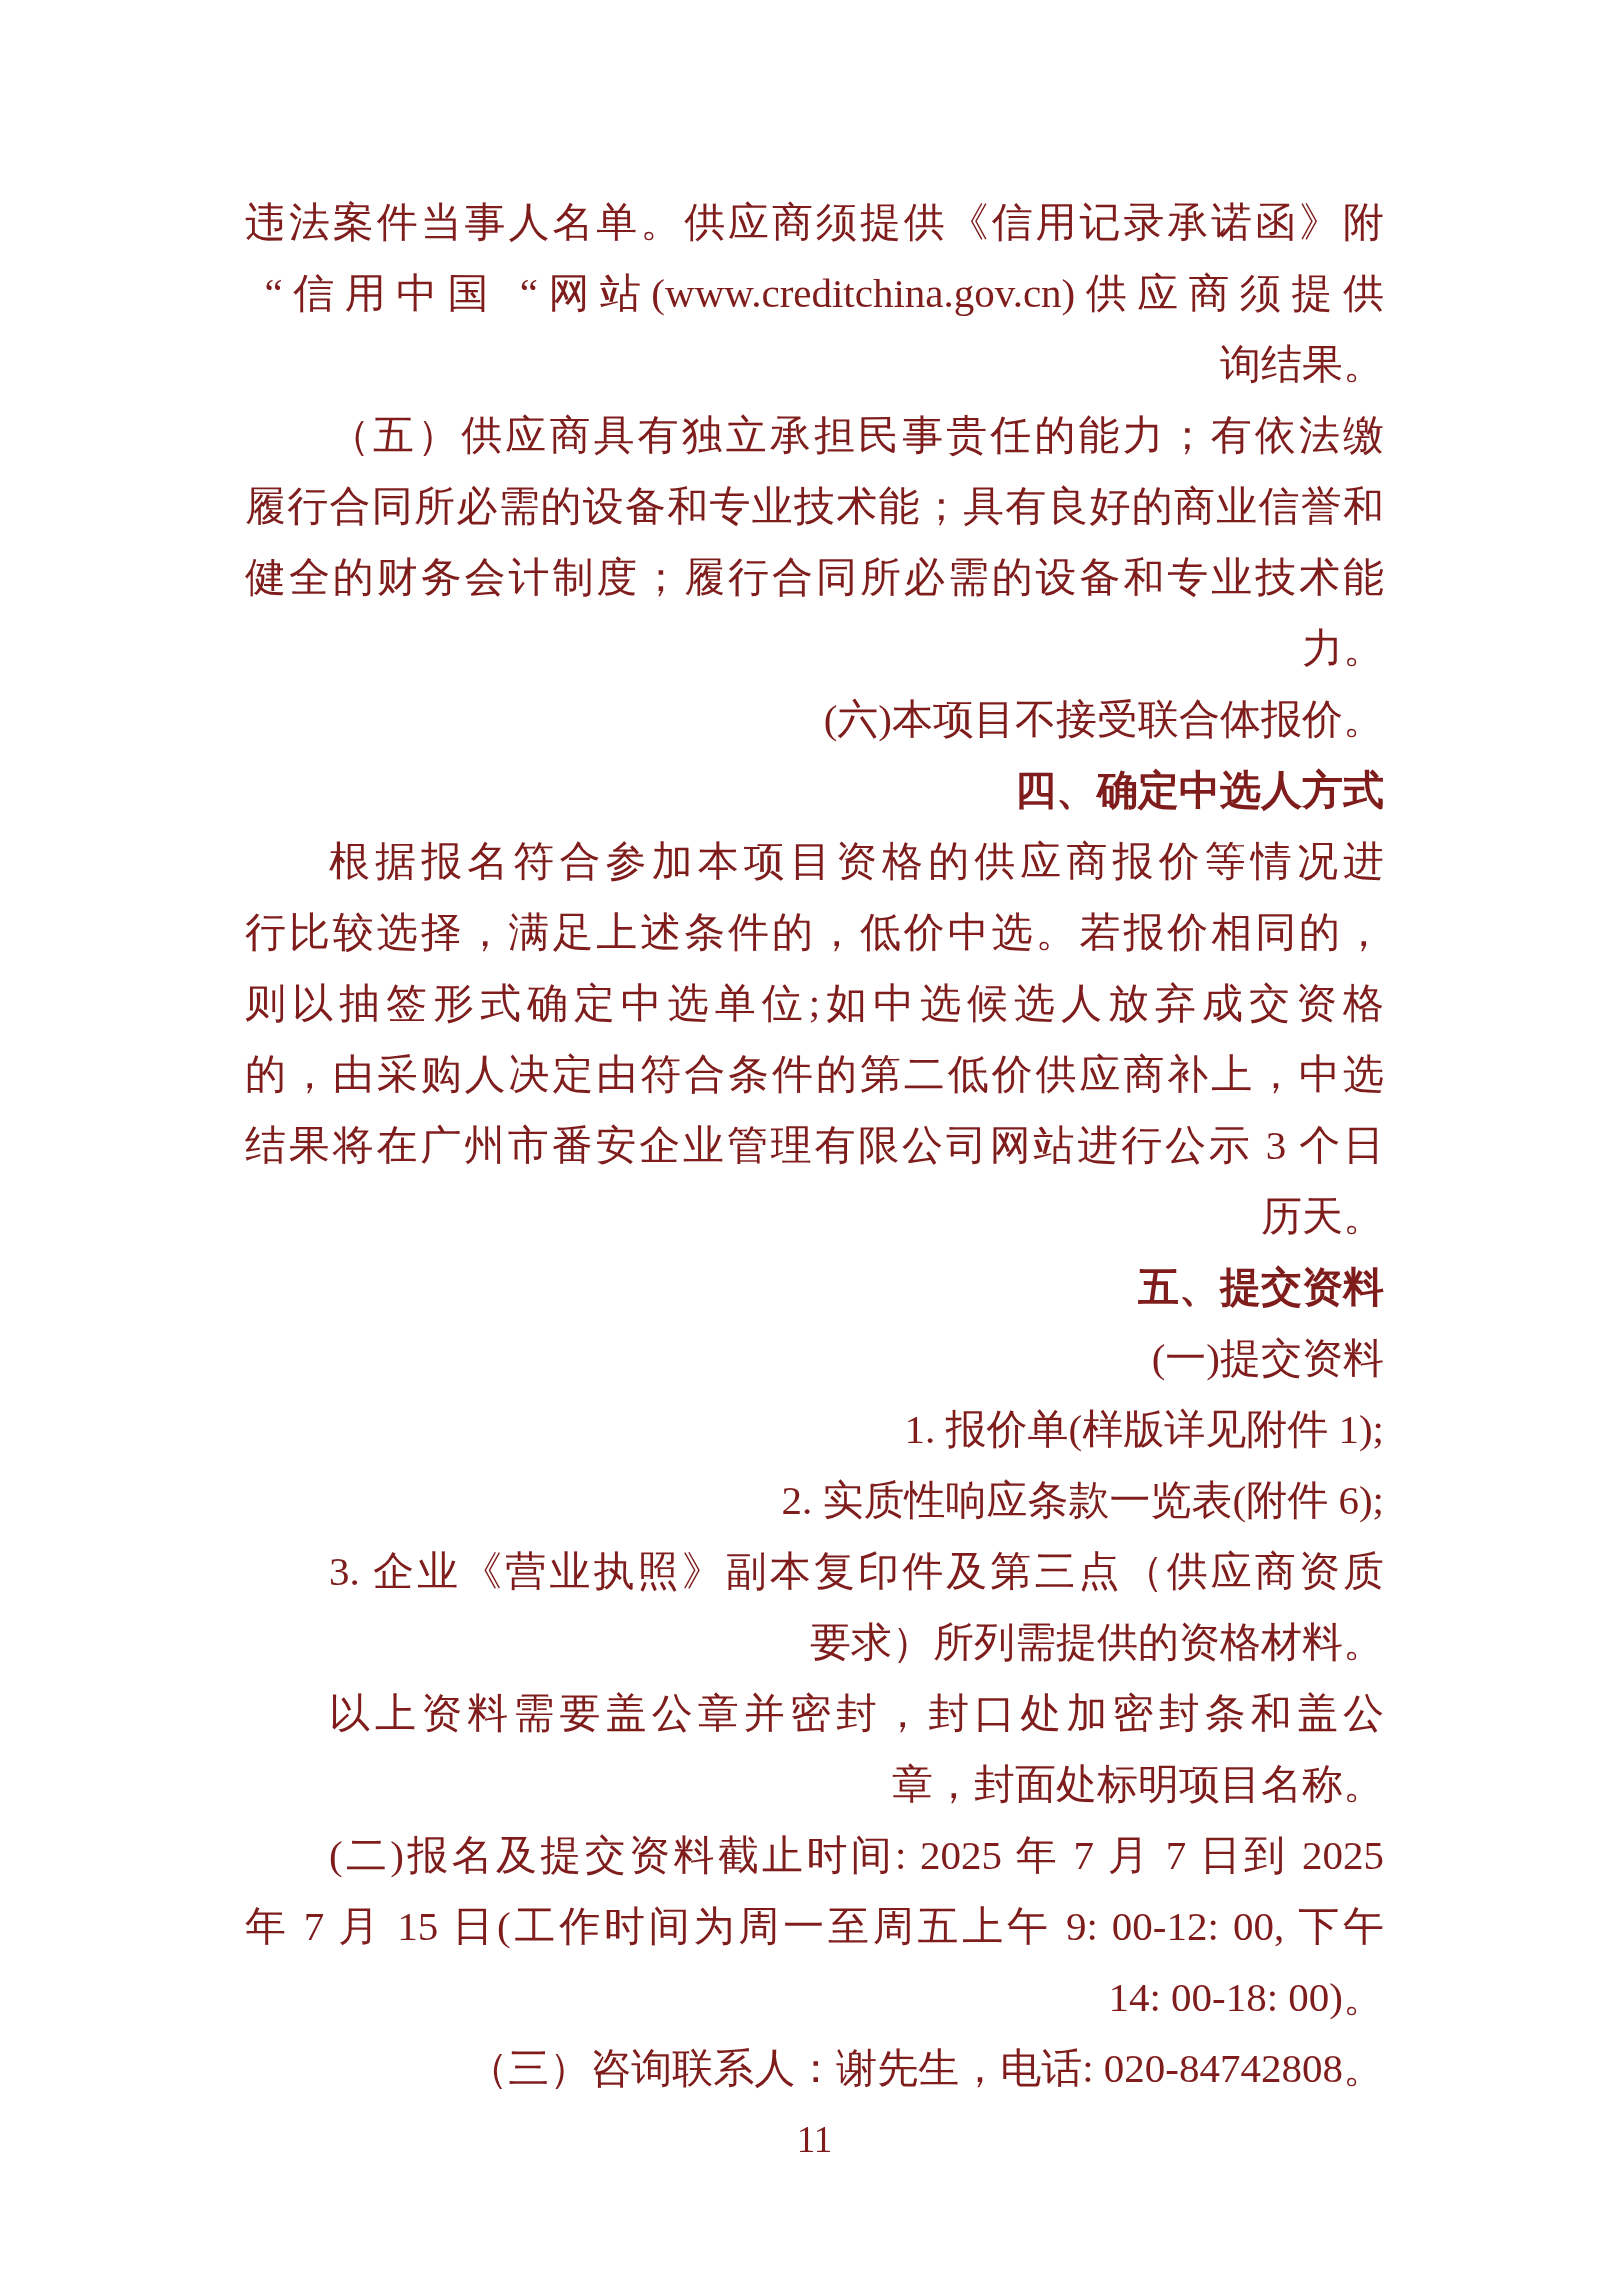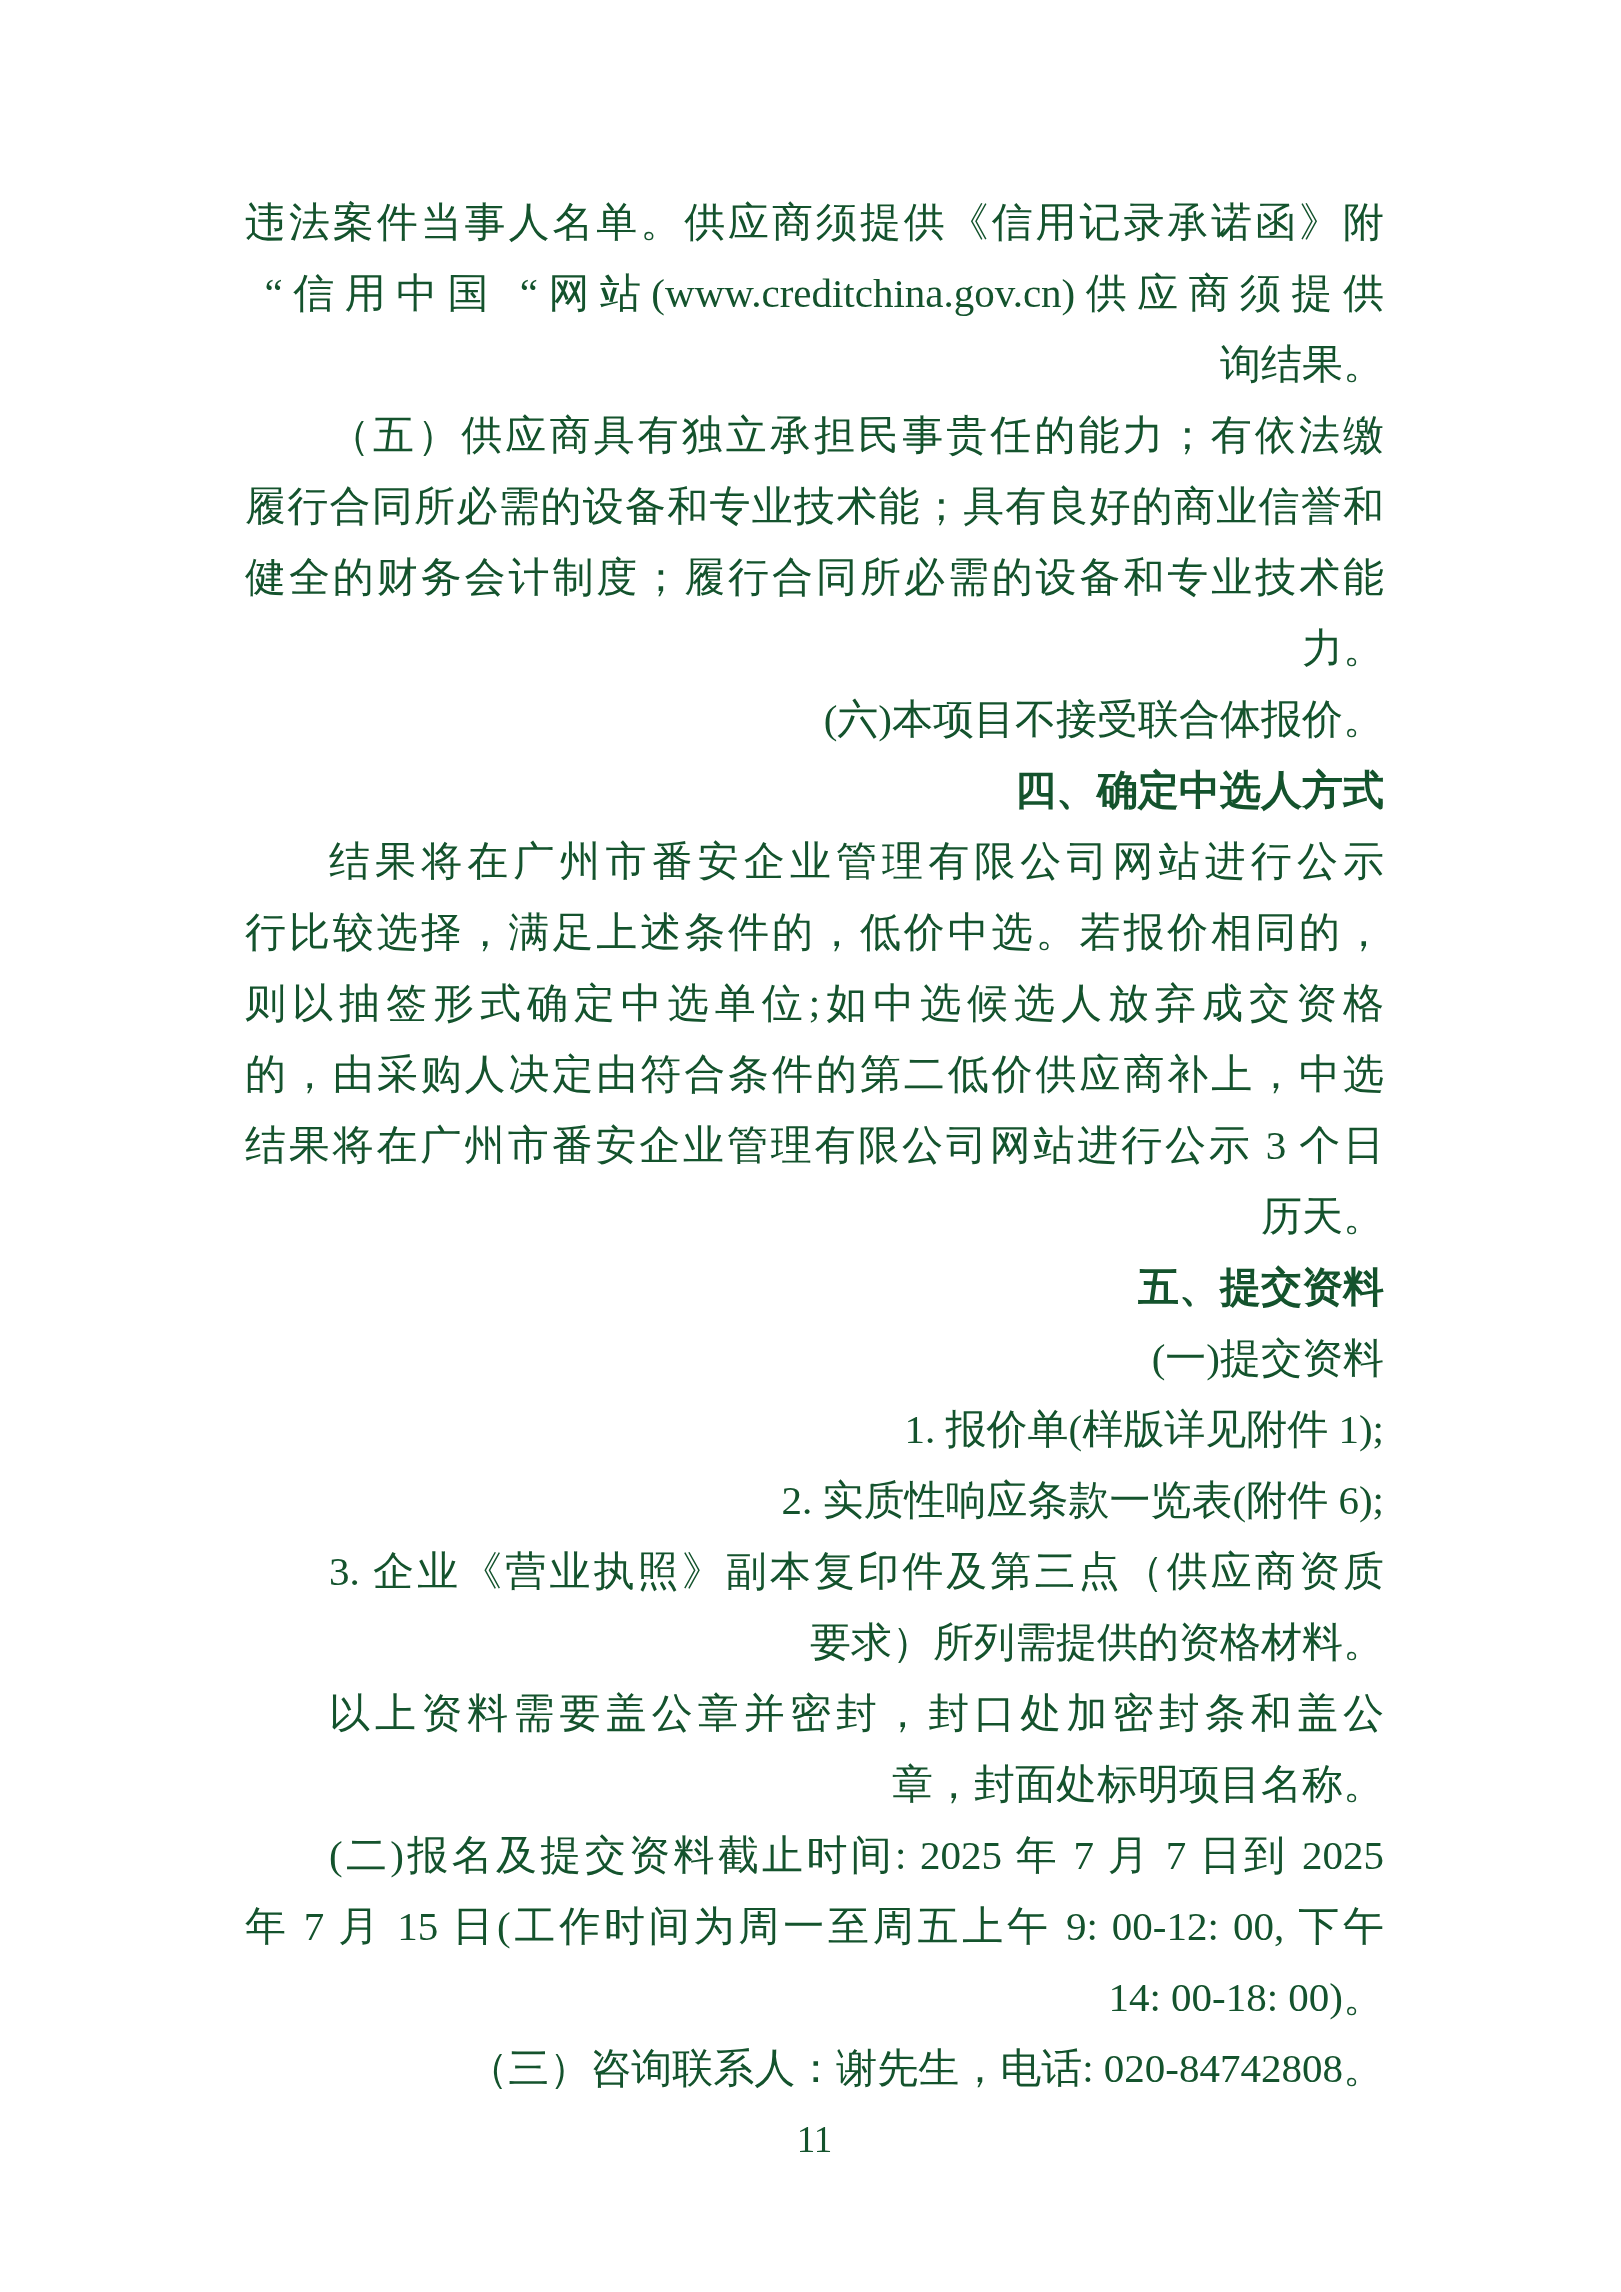--- a/index.html
+++ b/index.html
@@ -1,21 +1,21 @@
 <!DOCTYPE html>
 <html><head>
 <meta charset="utf-8">
 <title>Document Page</title>
 <style>
   html,body{margin:0;padding:0;background:#ffffff;}
   .page{
     position:relative;
     width:1621px;height:2293px;
     background:#ffffff;
-    color:#14532d;
+    color:#7f1d1d;
     font-family:"Liberation Serif","DejaVu Serif",serif;
     overflow:hidden;
   }
   .content{
     position:absolute;
     left:245px;top:187px;
     width:1139px;
   }
   .line{
     margin:0;padding:0;
@@ -52,21 +52,21 @@
   <div class="content">
     <p class="line fill">违法案件当事人名单。供应商须提供《信用记录承诺函》附</p>
     <p class="line fill q">“信用中国 “网站(www.creditchina.gov.cn)供应商须提供</p>
     <p class="line">询结果。</p>
     <p class="line fill ind">（五）供应商具有独立承担民事贵任的能力；有依法缴</p>
     <p class="line fill">履行合同所必需的设备和专业技术能；具有良好的商业信誉和</p>
     <p class="line fill">健全的财务会计制度；履行合同所必需的设备和专业技术能</p>
     <p class="line">力。</p>
     <p class="line ind">(六)本项目不接受联合体报价。</p>
     <p class="line ind heading">四、确定中选人方式</p>
-    <p class="line fill ind">结果将在广州市番安企业管理有限公司网站进行公示</p>
+    <p class="line fill ind">根据报名符合参加本项目资格的供应商报价等情况进</p>
     <p class="line fill">行比较选择，满足上述条件的，低价中选。若报价相同的，</p>
     <p class="line fill">则以抽签形式确定中选单位;如中选候选人放弃成交资格</p>
     <p class="line fill">的，由采购人决定由符合条件的第二低价供应商补上，中选</p>
     <p class="line fill">结果将在广州市番安企业管理有限公司网站进行公示 3 个日</p>
     <p class="line">历天。</p>
     <p class="line ind heading">五、提交资料</p>
     <p class="line ind">(一)提交资料</p>
     <p class="line ind">1. 报价单(样版详见附件 1);</p>
     <p class="line ind">2. 实质性响应条款一览表(附件 6);</p>
     <p class="line fill ind">3. 企业《营业执照》副本复印件及第三点（供应商资质</p>

